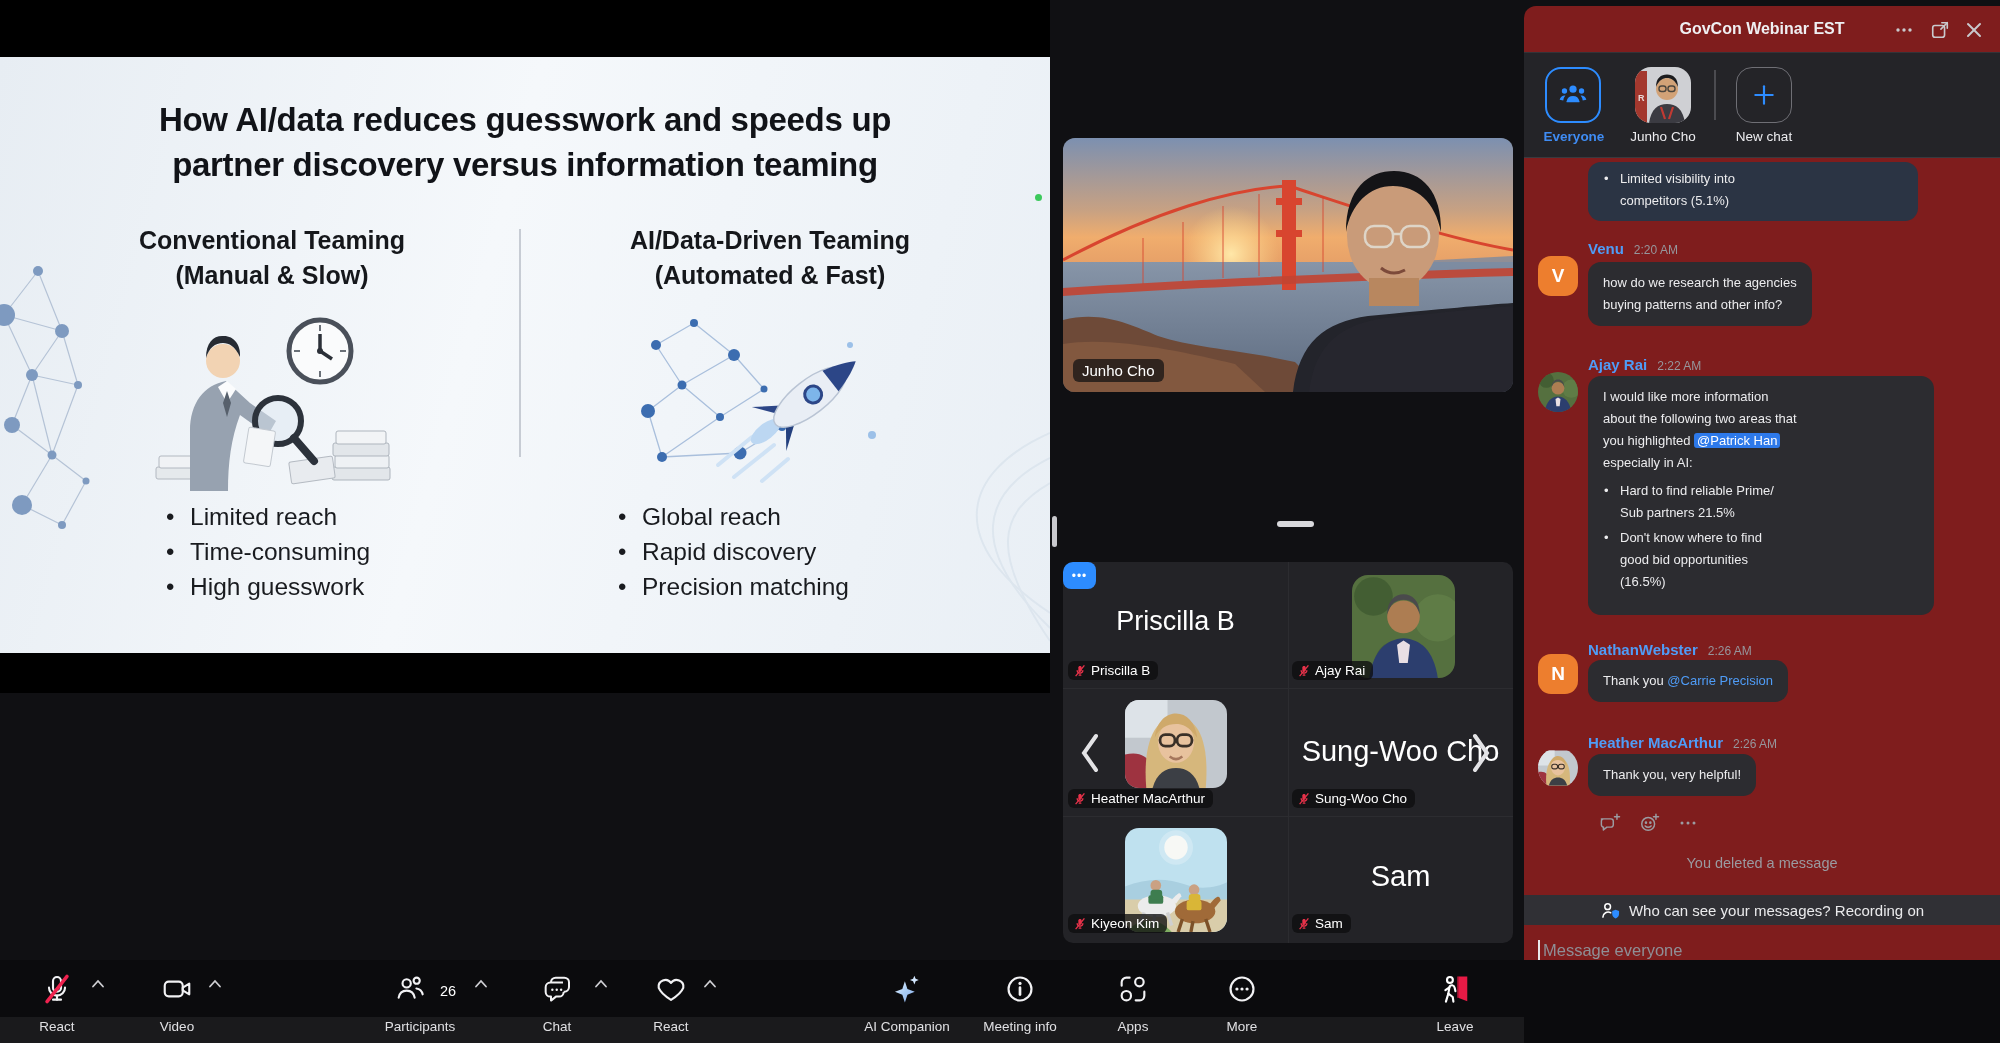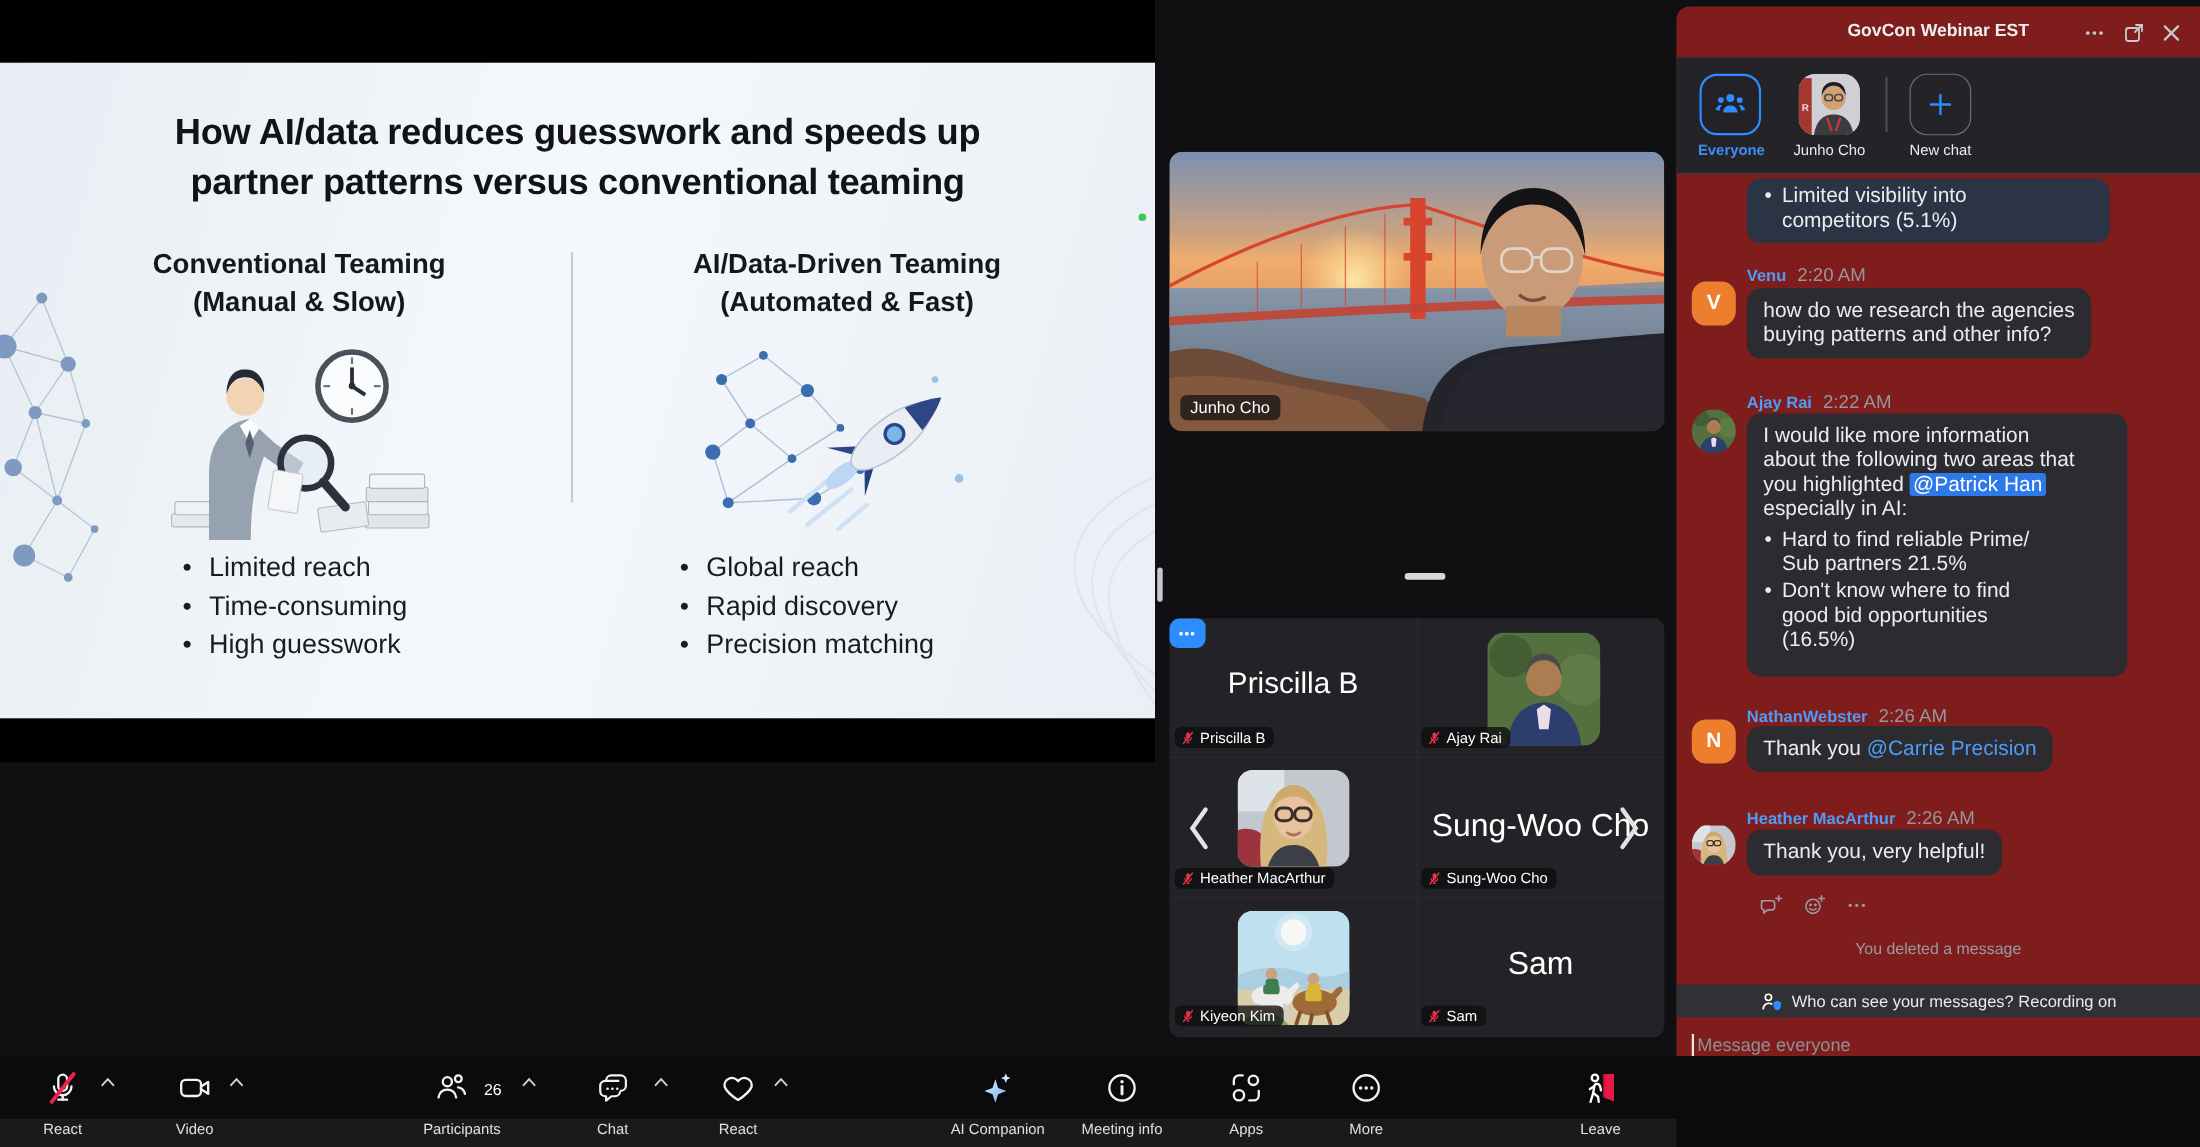--- a/index.html
+++ b/index.html
@@ -52,23 +52,23 @@
   #tab-everyone-box{left:21px;border:2.5px solid #2d8cff;background:#232327;display:flex;align-items:center;justify-content:center;}
   #tab-everyone-label{left:0;width:100px;color:#3f8cf3;font-weight:700;}
   #tab-junho-box{left:111px;}
   #tab-junho-label{left:84px;width:110px;}
   #tab-separator{left:190px;top:17px;width:2px;height:50px;background:#4b4b50;}
   #tab-newchat-box{left:212px;border:1.5px solid #6f6f75;display:flex;align-items:center;justify-content:center;color:#2d8cff;font-size:27px;font-weight:400;}
   #tab-newchat-label{left:185px;width:110px;}
 
   .msg-name-row{position:absolute;left:64px;font-size:15px;}
   .msg-sender{color:#4f9cf7;font-weight:700;}
-  .msg-time{color:#96969c;font-size:17px;margin-left:10px;}
+  .msg-time{color:#96969c;font-size:12px;margin-left:10px;}
   .bubble{position:absolute;left:64px;background:#2c2c30;border-radius:13px;color:#ececee;
-          font-size:19px;line-height:22px;padding:10px 15px;}
+          font-size:13px;line-height:22px;padding:10px 15px;}
   .bubble-hl{background:#2b3444;}
   .letter-avatar{position:absolute;left:14px;width:40px;height:40px;border-radius:13px;background:#ed7e2e;
                  color:#fff;font-size:19px;font-weight:700;display:flex;align-items:center;justify-content:center;}
   .photo-avatar{position:absolute;left:14px;width:40px;height:40px;border-radius:50%;overflow:hidden;}
   .chat-ul{margin:6px 0 12px 0;padding:0;list-style:none;}
   .chat-ul li{position:relative;padding-left:17px;margin-bottom:3px;}
   .chat-ul li::before{content:"•";position:absolute;left:1px;}
   .mention-pill{background:#2d79ea;color:#fff;border-radius:3px;padding:0 3px;}
   .mention-link{color:#4f9cf7;}
   #reaction-row{left:76px;top:806px;display:flex;gap:17px;color:#9c9ca2;align-items:center;}
@@ -120,21 +120,21 @@
       <svg class="abs" style="right:0;bottom:0;" width="280" height="230" viewBox="0 0 280 230">
         <g stroke="#dce5ee" stroke-width="2" fill="none" opacity="0.9">
           <path d="M280 10 C190 50 175 120 280 190"></path>
           <path d="M280 35 C210 70 198 125 280 205"></path>
           <path d="M280 60 C228 90 220 130 280 218"></path>
         </g>
       </svg>
 
       <div class="abs slide-title">
         <div>How AI/data reduces guesswork and speeds up</div>
-        <div>partner patterns versus conventional teaming</div>
+        <div>partner discovery versus information teaming</div>
       </div>
 
       <div class="abs col-header" id="col-header-left">
         <div>Conventional Teaming</div>
         <div>(Manual &amp; Slow)</div>
       </div>
       <div class="abs col-header" id="col-header-right">
         <div>AI/Data-Driven Teaming</div>
         <div>(Automated &amp; Fast)</div>
       </div>

